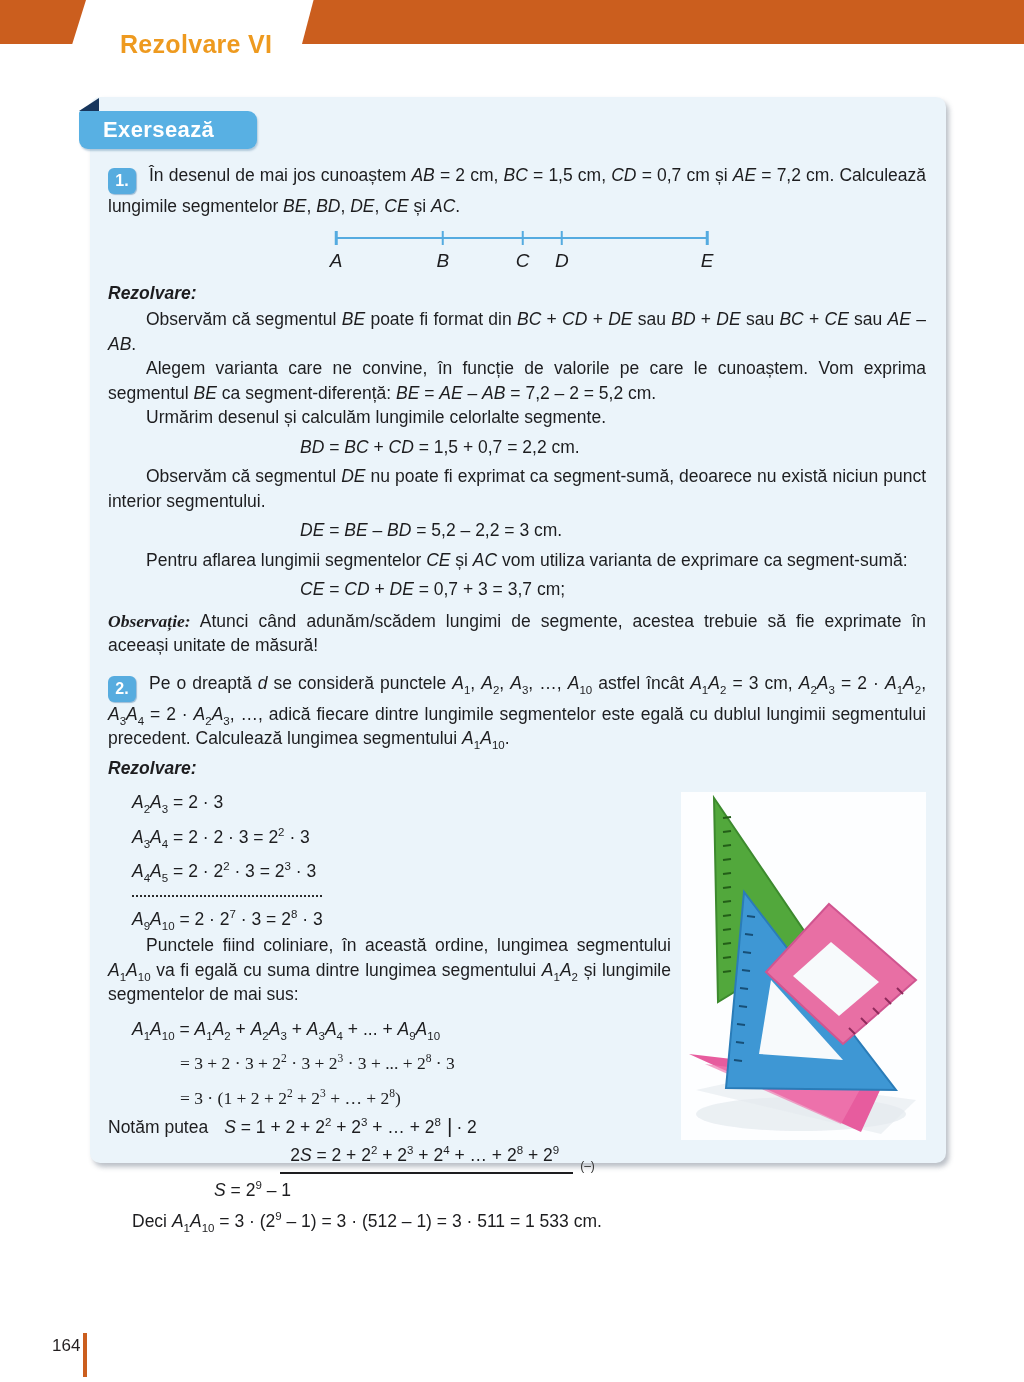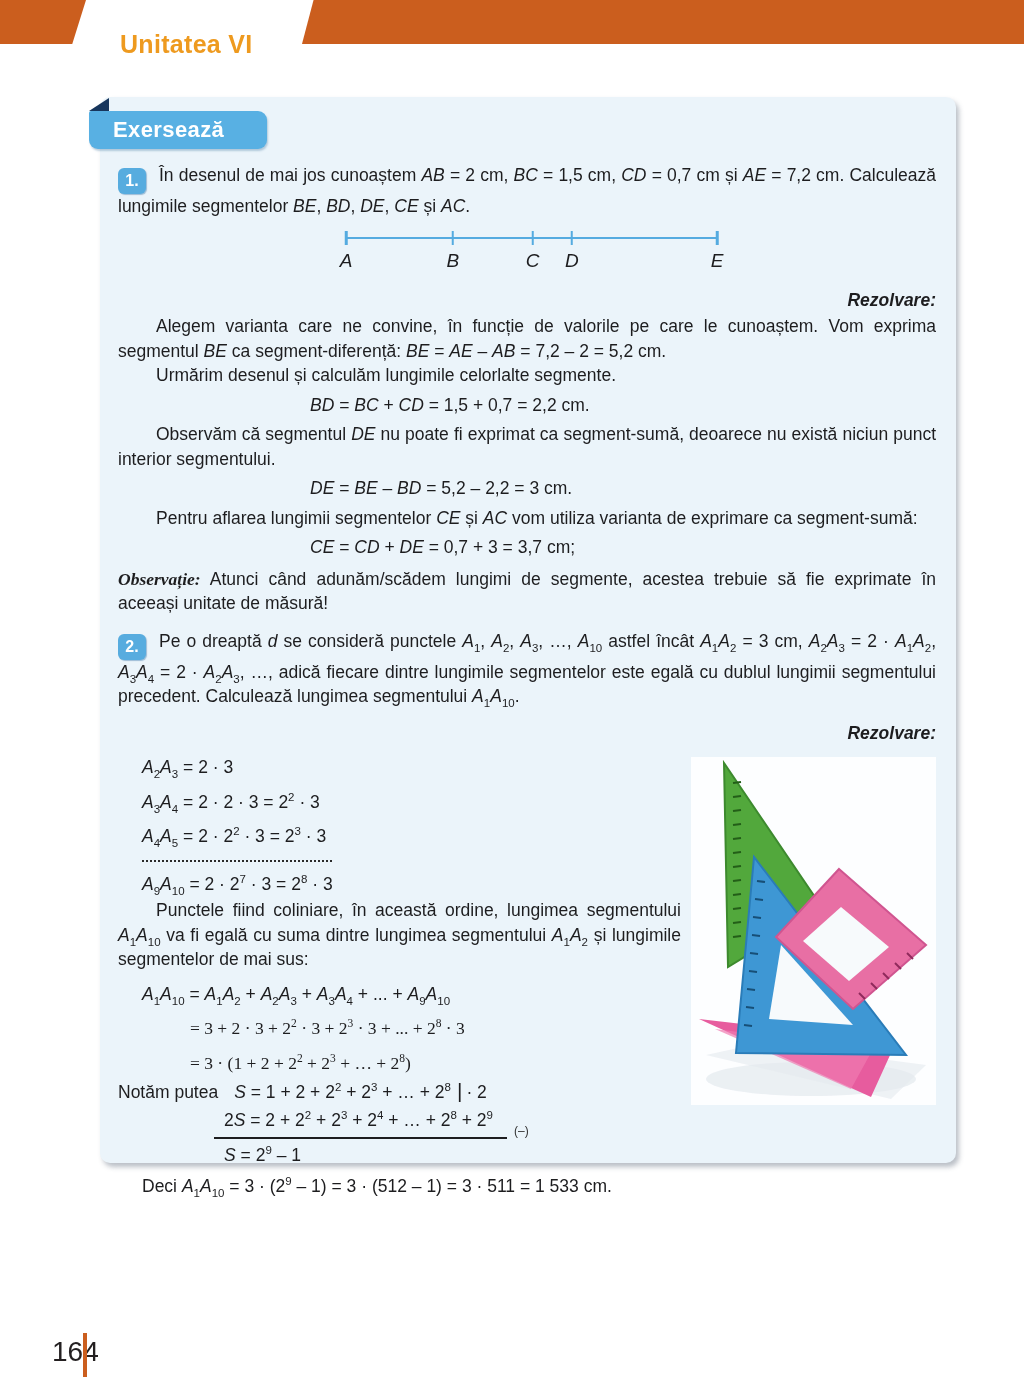--- a/index.html
+++ b/index.html
@@ -9,21 +9,21 @@
     -webkit-font-smoothing:antialiased;
   }
   
   .banner-left{position:absolute;left:0;top:0;width:86px;height:44px;background:#cb5e1e;
     clip-path:polygon(0 0,100% 0,84% 100%,0 100%);}
   .banner-right{position:absolute;left:302px;top:0;right:0;height:44px;background:#cb5e1e;
     clip-path:polygon(1.6% 0,100% 0,100% 100%,0 100%);}
   .unit-title{position:absolute;left:120px;top:30px;font-size:25px;font-weight:bold;
     color:#ee9a1f;letter-spacing:.3px;}
   
-  .panel{position:absolute;left:100px;top:97px;width:856px;height:1066px;background:#ebf4fa;
+  .panel{position:absolute;left:90px;top:97px;width:856px;height:1066px;background:#ebf4fa;
     border-radius:10px;box-shadow:3px 4px 5px rgba(105,115,130,.45);}
   .fold{position:absolute;left:-11px;top:1px;width:20px;height:13px;background:#17365d;
     clip-path:polygon(100% 0,100% 100%,0 100%);}
   .badge-title{position:absolute;left:-11px;top:14px;width:178px;height:38px;background:#58b0e3;
     border-radius:2px 9px 9px 9px;color:#ffffff;font-weight:bold;font-size:22px;
     line-height:38px;padding-left:24px;box-sizing:border-box;letter-spacing:.4px;
     box-shadow:1px 2px 2px rgba(70,120,160,.35);}
   .content{position:absolute;left:18px;right:20px;top:66px;font-size:17.5px;line-height:24.5px;}
   
   .ex-num{display:inline-block;width:28px;height:26px;background:#57acdf;color:#fff;
@@ -32,50 +32,50 @@
   .statement{text-align:justify;}
   .statement i, .para i, .equation i, .math i, .sum-block i, .conclusion i{font-style:italic;}
   sub{font-size:11.5px;line-height:0;}
   sup{font-size:11.5px;line-height:0;}
   .numline{position:relative;height:48px;margin:9px 0 0 228px;width:371px;}
   .numline .line{position:absolute;left:0;right:0;top:9px;height:2.5px;background:#55abe0;}
   .numline .tick{position:absolute;top:3px;width:2.5px;height:14px;background:#55abe0;
     transform:translateX(-50%);}
   .numline .pt-label{position:absolute;top:21px;transform:translateX(-50%);
     font-style:italic;font-size:19px;color:#1d1d1f;}
-  .sol-label{font-weight:bold;font-style:italic;margin:12px 0 2px;text-align:right;}
+  .sol-label{font-weight:bold;font-style:italic;margin:5px 0 2px;}
   .para{text-indent:38px;text-align:justify;margin:0;}
   .note{text-indent:0;margin-top:7px;}
   .note .lbl{font-weight:bold;font-style:italic;font-family:Liberation Serif, serif;}
   .equation{margin:5px 0 5px 192px;}
   .ex2{margin-top:13px;}
   
   .photo{float:right;width:245px;height:348px;margin:2px 0 4px 10px;}
   .math{margin:10px 0 2px 24px;}
   .dots{width:190px;height:2px;border-bottom:2.6px dotted #2a2a2a;margin:9px 0 8px 24px;}
   .exp-cont{margin-left:72px;font-family:Liberation Serif, serif;}
   .sum-row1{margin-top:4px;}
   .sum-eq1{margin-left:16px;}
   .vbar{font-size:21px;padding:0 4px 0 6px;}
-  .sum-row2{margin-top:3px;}
+  .sum-row2{margin-top:3px;text-align:center;}
   .underlined{display:inline-block;margin-left:96px;border-bottom:2.6px solid #1d1d1f;
     padding:0 14px 5px 10px;}
   .minus-note{font-size:12px;color:#333;margin-left:7px;position:relative;top:9px;}
   .sum-row3{margin-left:106px;margin-top:4px;}
   .conclusion{margin:6px 0 0 24px;}
   
-  .page-num{position:absolute;left:52px;top:1336px;font-size:28px;color:#231f20;}
+  .page-num{position:absolute;left:52px;top:1336px;font-size:17px;color:#231f20;}
   .page-bar{position:absolute;left:83px;top:1333px;width:3.5px;height:44px;background:#cb5e1e;}
 </style>
 </head>
 <body>
 
 <div class="banner-left"></div>
 <div class="banner-right"></div>
-<div class="unit-title">Unitatea VI</div>
+<div class="unit-title">Rezolvare VI</div>
 
 <div class="panel">
   <div class="fold"></div>
   <div class="badge-title">Exersează</div>
 
   <div class="content">
 
     <div class="statement">
       <span class="ex-num">1.</span><span>În desenul de mai jos cunoaștem <i>AB</i> = 2 cm, <i>BC</i> = 1,5 cm, <i>CD</i> = 0,7 cm și <i>AE</i> = 7,2 cm. Calculează lungimile segmentelor <i>BE</i>, <i>BD</i>, <i>DE</i>, <i>CE</i> și <i>AC</i>.</span>
     </div>
@@ -89,20 +89,21 @@
         <div class="tick" style="left: 50.3%;"></div>
         <div class="pt-label" style="left: 50.3%;">C</div>
         <div class="tick" style="left: 60.9%;"></div>
         <div class="pt-label" style="left: 60.9%;">D</div>
         <div class="tick" style="left: 100%;"></div>
         <div class="pt-label" style="left: 100%;">E</div>
       </div>
 
     <div class="sol-label">Rezolvare:</div>
 
+    <div class="para">Observăm că segmentul <i>BE</i> poate fi format din <i>BC</i> + <i>CD</i> + <i>DE</i> sau <i>BD</i> + <i>DE</i> sau <i>BC</i> + <i>CE</i> sau <i>AE</i> – <i>AB</i>.</div>
     <div class="para">Alegem varianta care ne convine, în funcție de valorile pe care le cunoaștem. Vom exprima segmentul <i>BE</i> ca segment-diferență: <i>BE</i> = <i>AE</i> – <i>AB</i> = 7,2 – 2 = 5,2 cm.</div>
     <div class="para">Urmărim desenul și calculăm lungimile celorlalte segmente.</div>
     <div class="equation"><i>BD</i> = <i>BC</i> + <i>CD</i> = 1,5 + 0,7 = 2,2 cm.</div>
     <div class="para">Observăm că segmentul <i>DE</i> nu poate fi exprimat ca segment-sumă, deoarece nu există niciun punct interior segmentului.</div>
     <div class="equation"><i>DE</i> = <i>BE</i> – <i>BD</i> = 5,2 – 2,2 = 3 cm.</div>
     <div class="para">Pentru aflarea lungimii segmentelor <i>CE</i> și <i>AC</i> vom utiliza varianta de exprimare ca segment-sumă:</div>
     <div class="equation"><i>CE</i> = <i>CD</i> + <i>DE</i> = 0,7 + 3 = 3,7 cm;</div>
 
     <div class="para note">
       <span class="lbl">Observație:</span>

